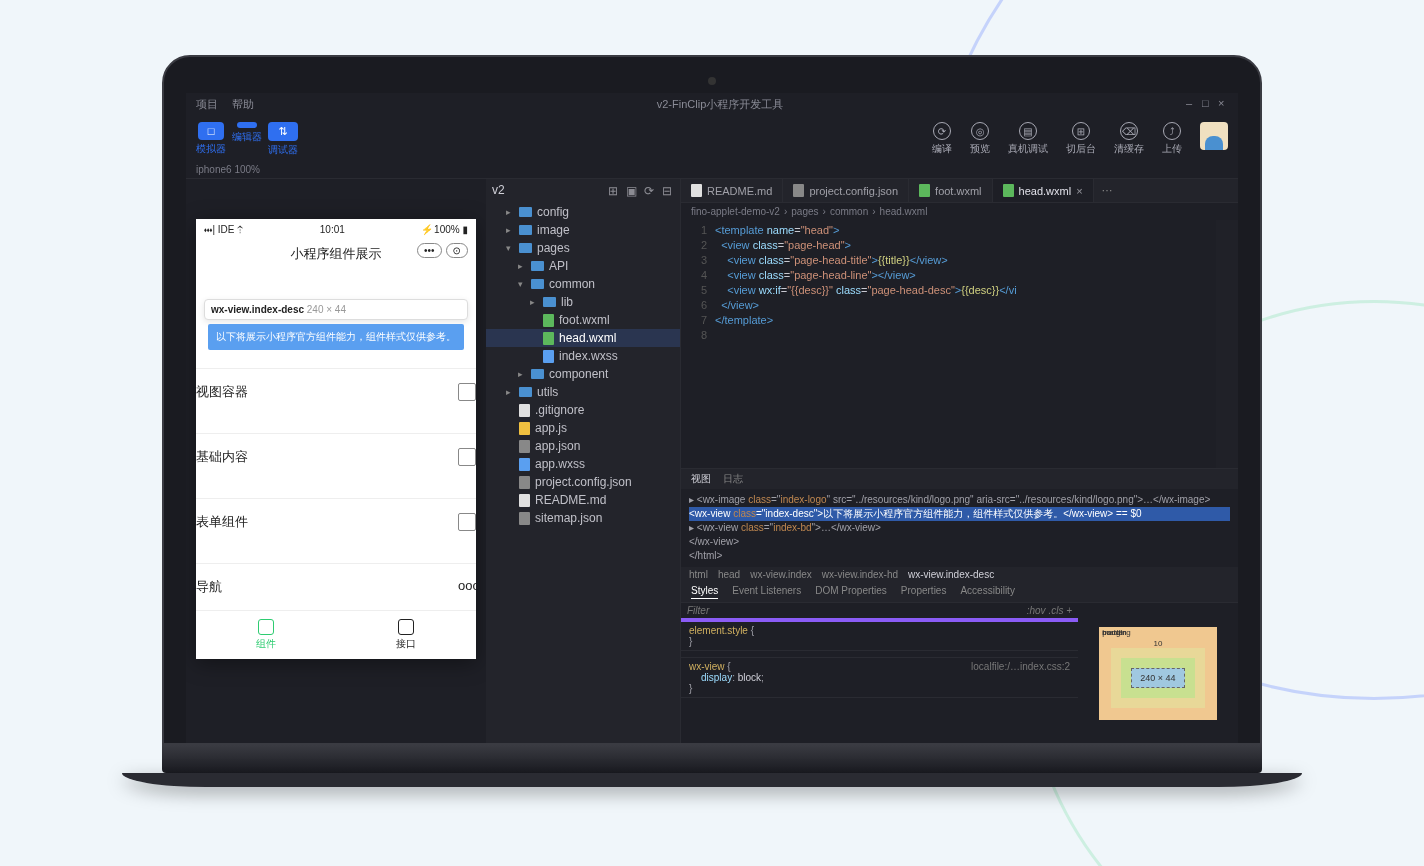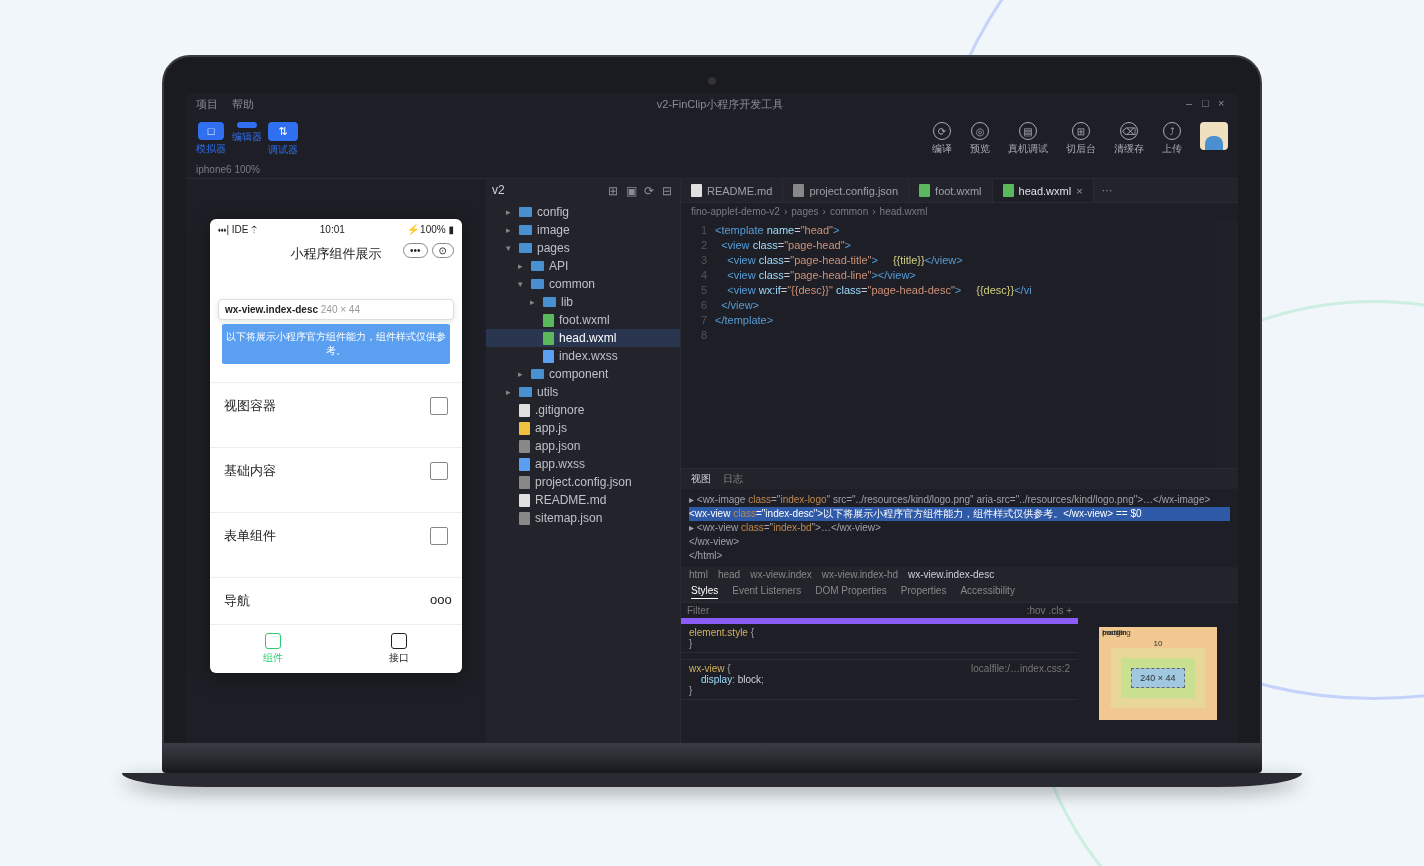--- a/index.html
+++ b/index.html
@@ -37,30 +37,30 @@
 .avatar::after { content:""; width:18px; height:14px; background:#4a90d0; border-radius:8px 8px 0 0; }
 
 
 .status { display:flex; padding:3px 10px; font-size:10px; color:#7a7b86; border-bottom:1px solid #2a2b32; }
 
 
 .body { flex:1; display:flex; overflow:hidden; }
 
 
 .simcol { width:300px; background:#1e1f26; display:flex; align-items:flex-start; justify-content:center; padding-top:40px; }
-.phone { width:252px; background:#fff; border-radius:6px; box-shadow:0 4px 20px rgba(0,0,0,0.4); color:#222; overflow:hidden; }
+.phone { width:280px; background:#fff; border-radius:0; box-shadow:0 4px 20px rgba(0,0,0,0.4); color:#222; overflow:hidden; }
 .ph-status { display:flex; justify-content:space-between; padding:5px 8px; font-size:10px; }
 .ph-title { text-align:center; font-size:13px; padding:4px 0 8px; position:relative; }
 .ph-dots { position:absolute; right:8px; top:2px; display:flex; gap:4px; align-items:center; }
 .ph-dot { border:1px solid #888; border-radius:10px; padding:1px 6px; font-size:10px; }
 .tooltip { background:#fff; border:1px solid #ddd; border-radius:4px; padding:4px 6px; margin:28px 8px 4px; font-size:10px; box-shadow:0 2px 6px rgba(0,0,0,0.1); }
 .tooltip .b { font-weight:600; }
 .tooltip .g { color:#999; }
 .hl { background:#5a9ff0; color:#fff; margin:0 12px 14px; padding:6px 4px; font-size:10px; text-align:center; border-radius:2px; }
-.sect { border-top:1px solid #eee; padding:14px 14px; display:flex; justify-content:space-between; align-items:flex-start; font-size:13px;margin-top:18px; }
+.sect { border-top:1px solid #eee; padding:14px 0; display:flex; justify-content:space-between; align-items:flex-start; font-size:13px;margin-top:18px; }
 .sect-ic { width:18px; height:18px; border:1.5px solid #888; border-radius:2px; }
 .ph-tabs { display:flex; border-top:1px solid #eee; }
 .ph-tab { flex:1; text-align:center; padding:8px 0; font-size:10px; }
 .ph-tab.on { color:#2ecc71; }
 .ph-tab .ti { width:16px; height:16px; margin:0 auto 2px; border:1.5px solid currentColor; border-radius:3px; }
 
 
 .treecol { width:195px; background:#23242b; border-right:1px solid #2a2b32; overflow:auto; }
 .tree-hd { display:flex; align-items:center; padding:4px 6px; color:#d0d0d8; font-size:12px; gap:6px; }
 .tree-hd .sp { flex:1; }
@@ -84,35 +84,35 @@
 .tab.act { background:#1e1f26; color:#e0e0e8; }
 .tab .x { opacity:0.6; }
 .more { padding:5px 8px; color:#888; }
 .crumbs { padding:3px 10px; font-size:10px; color:#7a7b86; }
 .crumbs .s { margin:0 4px; }
 .code { flex:1; display:flex; font-family:Consolas,monospace; font-size:11px; overflow:hidden; position:relative; }
 .gut { width:34px; text-align:right; color:#555; padding:4px 8px 0 0; }
 .gut div { height:15px; }
 .lines { flex:1; padding-top:4px; }
 .lines div { height:15px; white-space:pre; }
-.minimap { width:22px; background:#22232a; opacity:0.5; } .tag { color:#569cd6; } .attr { color:#9cdcfe; } .str { color:#ce9178; } .mus { color:#d0d080;margin-left:15px; }
+.minimap { width:22px; background:#22232a; opacity:0.5; } .tag { color:#569cd6; } .attr { color:#9cdcfe; } .str { color:#ce9178; } .mus { color:#d0d080; }
 
 
 .devhd { display:flex; gap:12px; padding:3px 10px; font-size:10px; color:#888; border-top:1px solid #2a2b32; background:#23242b; }
 .devhd .on { color:#d0d0d8; }
 .dom { font-family:Consolas,monospace; font-size:10px; padding:4px 8px; color:#a0a0a8; line-height:1.4; max-height:80px; overflow:hidden; }
 .dom .sel { background:#2f5aa8; color:#fff; display:block; }
 .dom .cls { color:#c08850; } .dom .txt { color:#fff; }
 .bcrow { padding:2px 8px; font-size:10px; color:#888; background:#23242b; display:flex; gap:10px; }
 .bcrow .on { color:#d0d0d8; }
 .devtabs { display:flex; gap:14px; padding:3px 10px; font-size:10px; color:#888; border-bottom:1px solid #2a2b32; background:#23242b; }
 .devtabs .on { color:#fff; border-bottom:1px solid #fff; padding-bottom:2px; }
 .devbody { display:flex; flex:0 0 140px; overflow:hidden; }
 .styles { flex:1; font-family:Consolas,monospace; font-size:10px; color:#a0a0a8; }
-.filter { display:flex; border-bottom:6px solid #8b5cf6; padding:2px 6px; color:#777; }
+.filter { display:flex; border-bottom:4px solid #8b5cf6; padding:2px 6px; color:#777;font-style:italic; }
 .filter .sp { flex:1; }
 .rule { padding:3px 8px; border-bottom:1px solid #2a2b32; }
 .rule .sel2 { color:#d0b060; } .rule .prop { color:#9cdcfe; margin-left:12px; } .rule .val { color:#d0d0d8; }
 .rule .src { float:right; color:#777; }
 .box { width:160px; padding:8px; display:flex; align-items:center; justify-content:center; }
 .bm-m { background:#f0c890; padding:12px; font-size:9px; color:#333; position:relative; }
 .bm-b { background:#e8d898; padding:10px; }
 .bm-p { background:#c8e090; padding:10px; }
 .bm-c { background:#a0c8e0; padding:4px 8px; text-align:center; border:1px dashed #666; }
 .bm-lbl { position:absolute; top:1px; left:3px; font-size:8px; }

